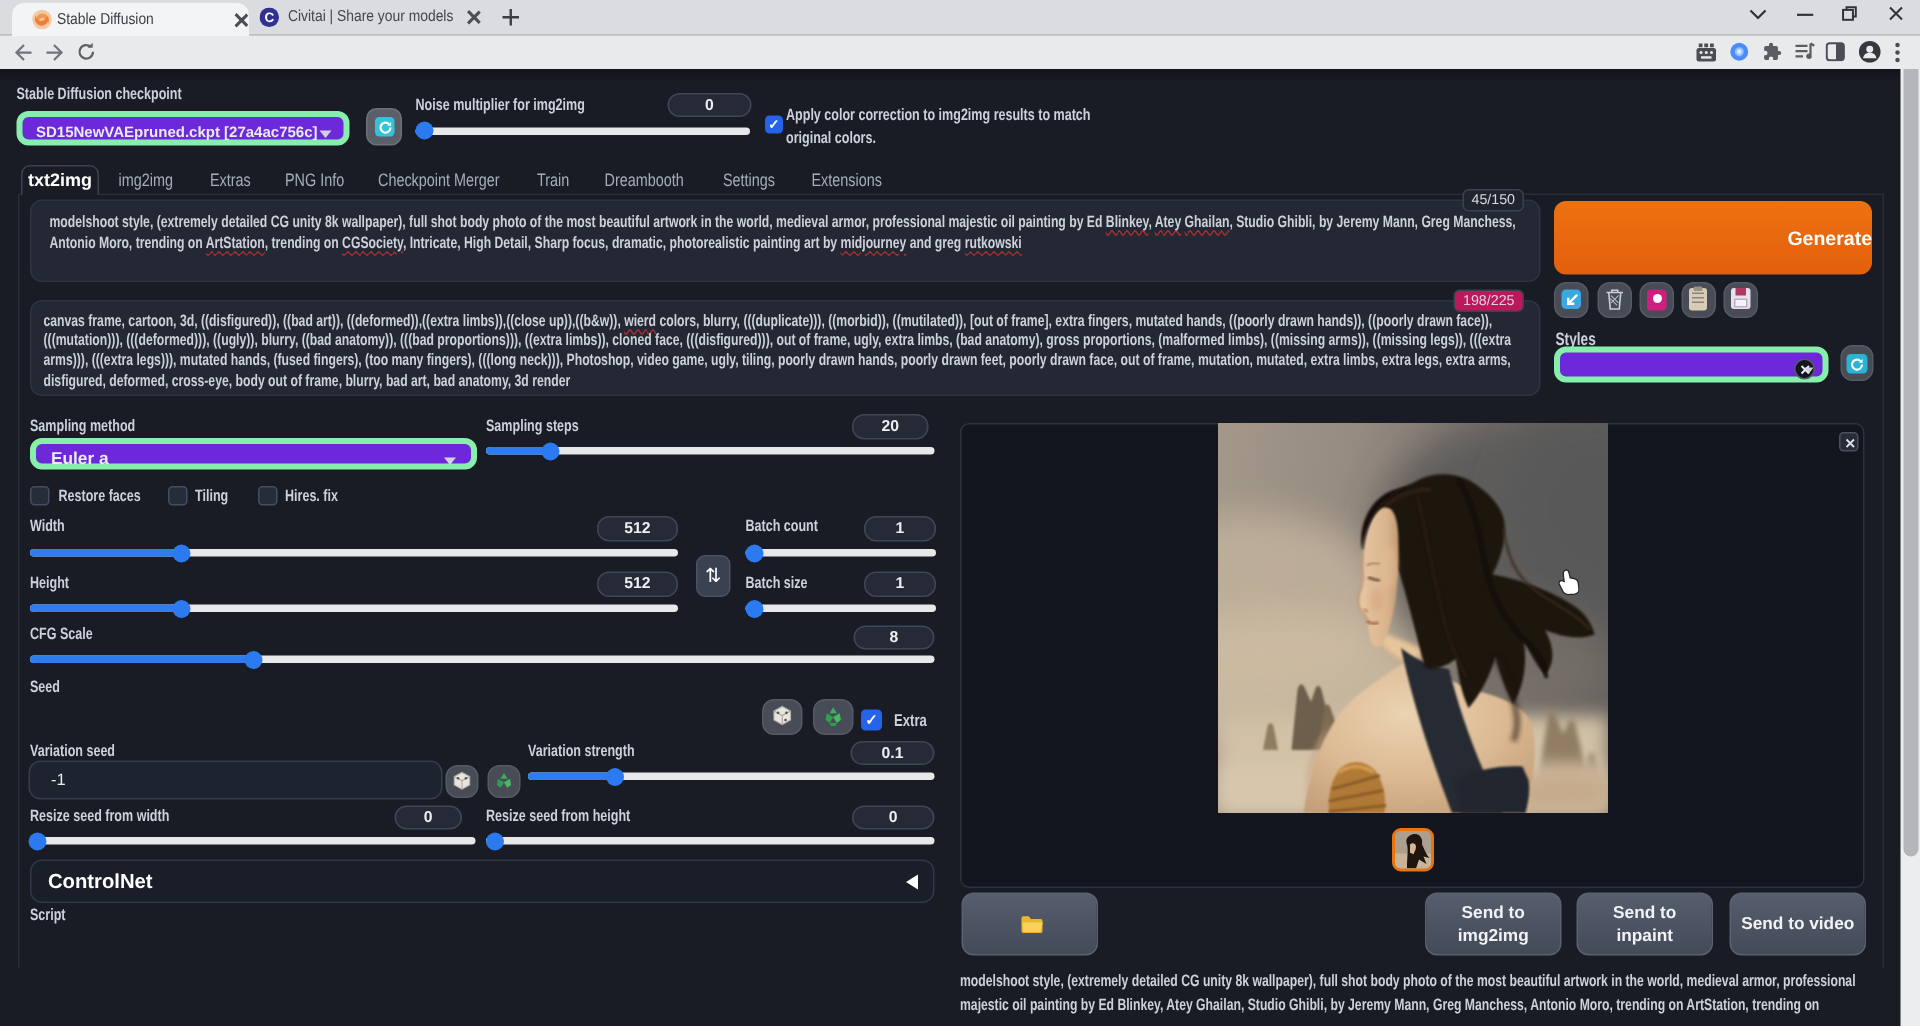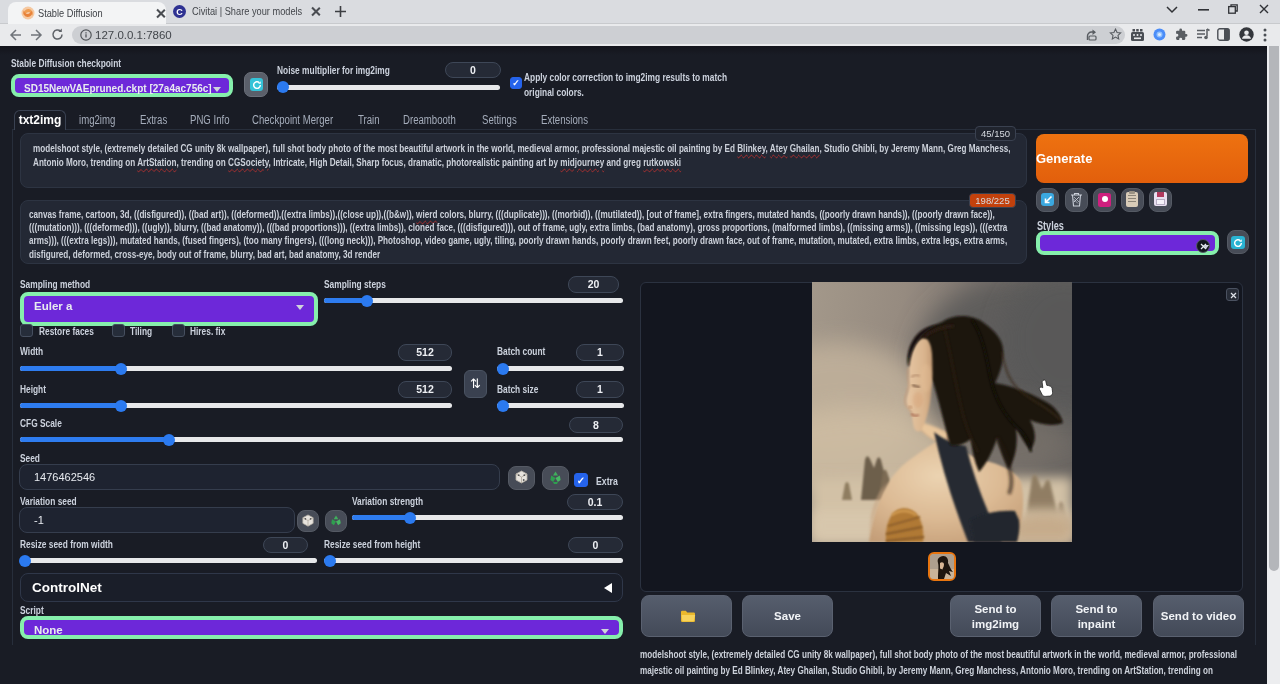--- a/index.html
+++ b/index.html
@@ -83,36 +83,20 @@
         <path d="M7 1 L2 6 L7 11 M2 6 H12" stroke="#70747a" stroke-width="1.5" fill="none"></path>
       </svg>
   <svg class="abs" style="left:30px;top:5px" width="13" height="12" viewBox="0 0 13 12">
         <path d="M6 1 L11 6 L6 11 M11 6 H1" stroke="#70747a" stroke-width="1.5" fill="none"></path>
       </svg>
   <svg class="abs" style="left:51px;top:4px" width="13" height="13" viewBox="0 0 13 13">
         <path d="M11 6.5 a4.5 4.5 0 1 1 -1.4 -3.2" stroke="#5f6368" stroke-width="1.5" fill="none"></path>
         <path d="M10.8 0.5 v3.4 h-3.4 z" fill="#5f6368"></path>
       </svg>
 </div>
-<div id="urlpill">
-  <svg class="abs" style="left:8px;top:3px" width="12" height="12" viewBox="0 0 12 12">
-        <circle cx="6" cy="6" r="5.2" fill="none" stroke="#515559" stroke-width="1.2"></circle>
-        <path d="M6 5.3 v3.2 M6 3.2 v1.2" stroke="#515559" stroke-width="1.3"></path>
-      </svg>
-  <div id="urltext">127.0.0.1:7860</div>
-
-  <svg class="abs" style="left:1014px;top:3px" width="13" height="12" viewBox="0 0 13 12">
-        <path d="M1.5 11 v-4 a4 4 0 0 1 4 -4 h3" stroke="#585c61" stroke-width="1.4" fill="none"></path>
-        <path d="M6.5 0.5 l3.5 2.7 l-3.5 2.7 z" fill="#585c61"></path>
-        <rect x="3" y="7" width="7" height="4" rx="1" fill="none" stroke="#585c61" stroke-width="1.2"></rect>
-      </svg>
-  <svg class="abs" style="left:1037px;top:2px" width="13" height="13" viewBox="0 0 24 24">
-        <path d="M12 2 l2.9 6.2 6.6 .8 -4.9 4.6 1.3 6.5 -5.9 -3.3 -5.9 3.3 1.3 -6.5 -4.9 -4.6 6.6 -.8 z" fill="none" stroke="#585c61" stroke-width="2"></path>
-      </svg>
-</div>
 <svg class="abs" style="left:1130px;top:28px" width="15" height="14" viewBox="0 0 15 14">
       <rect x="1" y="4" width="13" height="9" rx="1.5" fill="#4a4e54"></rect>
       <rect x="2.5" y="1" width="2.5" height="2.5" fill="#4a4e54"></rect>
       <rect x="6.2" y="1" width="2.5" height="2.5" fill="#4a4e54"></rect>
       <rect x="10" y="1" width="2.5" height="2.5" fill="#4a4e54"></rect>
       <circle cx="4" cy="7" r="1" fill="#e9eaec"></circle>
       <circle cx="7.5" cy="7" r="1" fill="#e9eaec"></circle>
       <circle cx="11" cy="7" r="1" fill="#e9eaec"></circle>
       <rect x="4" y="9.5" width="7" height="1.6" fill="#e9eaec"></rect>
     </svg>
@@ -182,30 +166,30 @@
   <span class="abs" style="left:541px;top:3px;">Extensions</span>
 </div>
 
 <div class="abs" style="left:20px;top:133px;width:1007px;height:55px;background:#232834;border:1px solid #2d3442;border-radius:8px;"></div>
 <div class="abs" style="left:975px;top:126px;width:41px;height:15px;background:#20242e;border:1px solid #3a4150;border-radius:4px;color:#d5d9df;font-size:9.5px;text-align:center;line-height:14px;">45/150</div>
 <div class="abs" style="left:33px;top:142px;line-height:13.5px;">
   <div class="pline">modelshoot style, (extremely detailed CG unity 8k wallpaper), full shot body photo of the most beautiful artwork in the world, medieval armor, professional majestic oil painting by Ed <span class="sq">Blinkey</span>, <span class="sq">Atey</span> <span class="sq">Ghailan</span>, Studio Ghibli, by Jeremy Mann, Greg Manchess,</div>
   <div class="pline">Antonio Moro, trending on <span class="sq">ArtStation</span>, trending on <span class="sq">CGSociety</span>, Intricate, High Detail, Sharp focus, dramatic, photorealistic painting art by <span class="sq">midjourney</span> and greg <span class="sq">rutkowski</span></div>
 </div>
 <div class="abs" style="left:20px;top:200px;width:1007px;height:64px;background:#232834;border:1px solid #2d3442;border-radius:8px;"></div>
-<div class="abs" style="left:969px;top:193px;width:47px;height:15px;background:#c2410c;border:1px solid #3a4150;border-radius:4px;color:#d5d9df;font-size:9.5px;text-align:center;line-height:14px;">198/225</div>
+<div class="abs" style="left:969px;top:193px;width:47px;height:15px;background:#be185d;border:1px solid #3a4150;border-radius:4px;color:#d5d9df;font-size:9.5px;text-align:center;line-height:14px;">198/225</div>
 <div class="abs" style="left:29px;top:208px;line-height:13.2px;">
   <div class="pline">canvas frame, cartoon, 3d, ((disfigured)), ((bad art)), ((deformed)),((extra limbs)),((close up)),((b&amp;w)), <span class="sq">wierd</span> colors, blurry, (((duplicate))), ((morbid)), ((mutilated)), [out of frame], extra fingers, mutated hands, ((poorly drawn hands)), ((poorly drawn face)),</div>
   <div class="pline">(((mutation))), (((deformed))), ((ugly)), blurry, ((bad anatomy)), (((bad proportions))), ((extra limbs)), cloned face, (((disfigured))), out of frame, ugly, extra limbs, (bad anatomy), gross proportions, (malformed limbs), ((missing arms)), ((missing legs)), (((extra</div>
   <div class="pline">arms))), (((extra legs))), mutated hands, (fused fingers), (too many fingers), (((long neck))), Photoshop, video game, ugly, tiling, poorly drawn hands, poorly drawn feet, poorly drawn face, out of frame, mutation, mutated, extra limbs, extra legs, extra arms,</div>
   <div class="pline">disfigured, deformed, cross-eye, body out of frame, blurry, bad art, bad anatomy, 3d render</div>
 </div>
 
 <div class="lab" style="left:20px;top:278px;">Sampling method</div>
-<div class="dd" style="left:20px;top:292px;width:298px;height:34px;">
+<div class="dd" style="left:20px;top:292px;width:298px;height:21px;">
       <span style="position:absolute;left:10px;top:4px;">Euler a</span>
       <div class="caret" style="right:10px;top:9px;"></div>
     </div>
 <div class="lab" style="left:324px;top:278px;">Sampling steps</div>
 <div class="num" style="left:568px;top:276px;width:51px;height:17px;line-height:15px;">20</div>
 <div class="track" style="left:324px;top:298px;width:299px;"></div>
 <div class="fill" style="left:324px;top:298px;width:43px;"></div>
 <div class="thumb" style="left:361px;top:295px;"></div>
 
 <div class="cb" style="left:20px;top:324px;"></div>
@@ -237,23 +221,20 @@
 <div class="track" style="left:497px;top:403px;width:127px;"></div>
 <div class="thumb" style="left:497px;top:400px;"></div>
 
 <div class="lab" style="left:20px;top:417px;">CFG Scale</div>
 <div class="num" style="left:569px;top:417px;width:54px;height:16px;line-height:14px;">8</div>
 <div class="track" style="left:20px;top:437px;width:603px;"></div>
 <div class="fill" style="left:20px;top:437px;width:149px;"></div>
 <div class="thumb" style="left:163px;top:434px;"></div>
 
 <div class="lab" style="left:20px;top:452px;">Seed</div>
-<div class="abs" style="left:19px;top:464px;width:481px;height:26px;background:#1e2330;border:1px solid #353d4d;border-radius:8px;color:#e8ebf0;font-size:11px;font-weight:600;">
-      <span style="position:absolute;left:14px;top:6px;font-weight:400;">1476462546</span>
-    </div>
 <div class="toolbtn" style="left:508px;top:466px;width:27px;"></div>
 <svg class="abs" style="left:514px;top:470px" width="15" height="15" viewBox="0 0 15 15">
       <path d="M7.5 1 L13 4 v6 L7.5 13 L2 10 V4 z" fill="#e8e4de" stroke="#b8b2a8" stroke-width="0.8"></path>
       <path d="M2 4 L7.5 7 L13 4 M7.5 7 v6" stroke="#b0a89c" stroke-width="0.8" fill="none"></path>
       <circle cx="4.7" cy="5.2" r="0.9" fill="#555"></circle>
       <circle cx="10.3" cy="5.2" r="0.9" fill="#555"></circle>
       <circle cx="9.7" cy="10" r="0.9" fill="#555"></circle>
     </svg>
 <div class="toolbtn" style="left:542px;top:466px;width:27px;"></div>
 <svg class="abs" style="left:548px;top:470px" width="15" height="15" viewBox="0 0 15 15">
@@ -295,26 +276,22 @@
 <div class="lab" style="left:324px;top:538px;">Resize seed from height</div>
 <div class="num" style="left:568px;top:537px;width:55px;height:16px;line-height:14px;">0</div>
 <div class="track" style="left:324px;top:558px;width:299px;"></div>
 <div class="thumb" style="left:324px;top:555px;"></div>
 
 <div class="abs" style="left:20px;top:573px;width:603px;height:29px;border:1px solid #2f3749;border-radius:8px;background:#1a1e29;">
   <span style="position:absolute;left:11px;top:6px;font-size:13.5px;font-weight:700;color:#fff;">ControlNet</span>
   <div style="position:absolute;right:10px;top:9px;width:0;height:0;border-top:5px solid transparent;border-bottom:5px solid transparent;border-right:8px solid #fff;"></div>
 </div>
 <div class="lab" style="left:20px;top:604px;">Script</div>
-<div class="dd" style="left:20px;top:616px;width:603px;height:23px;">
-      <span style="position:absolute;left:10px;top:4px;">None</span>
-      <div class="caret" style="right:10px;top:9px;"></div>
-    </div>
-
-<div class="abs" style="left:1036px;top:134px;width:212px;height:49px;background:linear-gradient(#ee7210,#e25f0c);border-radius:8px;color:#fff;font-size:13px;font-weight:700;text-align:left;line-height:49px;">Generate</div>
+
+<div class="abs" style="left:1036px;top:134px;width:212px;height:49px;background:linear-gradient(#ee7210,#e25f0c);border-radius:8px;color:#fff;font-size:13px;font-weight:700;text-align:right;line-height:49px;">Generate</div>
 
 <div class="toolbtn" style="left:1036px;top:188px;"></div>
 <div class="abs" style="left:1041px;top:193px;width:13px;height:13px;background:#3ba8e0;border-radius:3px;">
       <svg class="abs" style="left:1.5px;top:1.5px;" width="10" height="10" viewBox="0 0 10 10">
         <path d="M8.5 1.5 L2.5 7.5 M2.5 3.5 v4 h4" stroke="#fff" stroke-width="1.6" fill="none"></path>
       </svg>
     </div>
 <div class="toolbtn" style="left:1065px;top:188px;"></div>
 <svg class="abs" style="left:1070px;top:192px;" width="13" height="15" viewBox="0 0 13 15">
       <path d="M1 3 h11 M2.5 3 l1 11 h6 l1 -11 M4.5 3 v-1.5 h4 v1.5" stroke="#c9ced8" stroke-width="1.1" fill="none"></path>
@@ -466,21 +443,20 @@
         <path d="M10 9 c1.5 -1.5 4 -1 4 1.5 c0 2.5 -1.5 3.5 -1.5 5 l-2.5 -1 z" fill="#d8b694"></path>
       </svg>
 </div>
 
 <div class="sendbtn" style="left:641px;top:595px;width:91px;">
       <svg class="abs" style="left:38px;top:14px" width="16" height="13" viewBox="0 0 16 13">
         <path d="M1 2 a1.2 1.2 0 0 1 1.2 -1.2 h3.6 l1.5 1.8 h6.5 a1.2 1.2 0 0 1 1.2 1.2 v7 a1.2 1.2 0 0 1 -1.2 1.2 h-11.6 a1.2 1.2 0 0 1 -1.2 -1.2 z" fill="#eab82c"></path>
         <path d="M1.6 5 h13.6 l-1.6 6.2 h-11.2 z" fill="#f7d35c"></path>
       </svg>
     </div>
-<div class="sendbtn" style="left:742px;top:595px;width:91px;line-height:40px;">Save</div>
 <div class="sendbtn" style="left:950px;top:595px;width:91px;line-height:15px;padding-top:6px;">Send to<br>img2img</div>
 <div class="sendbtn" style="left:1051px;top:595px;width:91px;line-height:15px;padding-top:6px;">Send to<br>inpaint</div>
 <div class="sendbtn" style="left:1153px;top:595px;width:91px;line-height:40px;">Send to video</div>
 
 <div class="abs" style="left:640px;top:646px;line-height:16.3px;">
   <div class="pline">modelshoot style, (extremely detailed CG unity 8k wallpaper), full shot body photo of the most beautiful artwork in the world, medieval armor, professional</div>
   <div class="pline">majestic oil painting by Ed Blinkey, Atey Ghailan, Studio Ghibli, by Jeremy Mann, Greg Manchess, Antonio Moro, trending on ArtStation, trending on</div>
 </div>
 <div id="sbtrack">
       <div id="sbthumb"></div>

